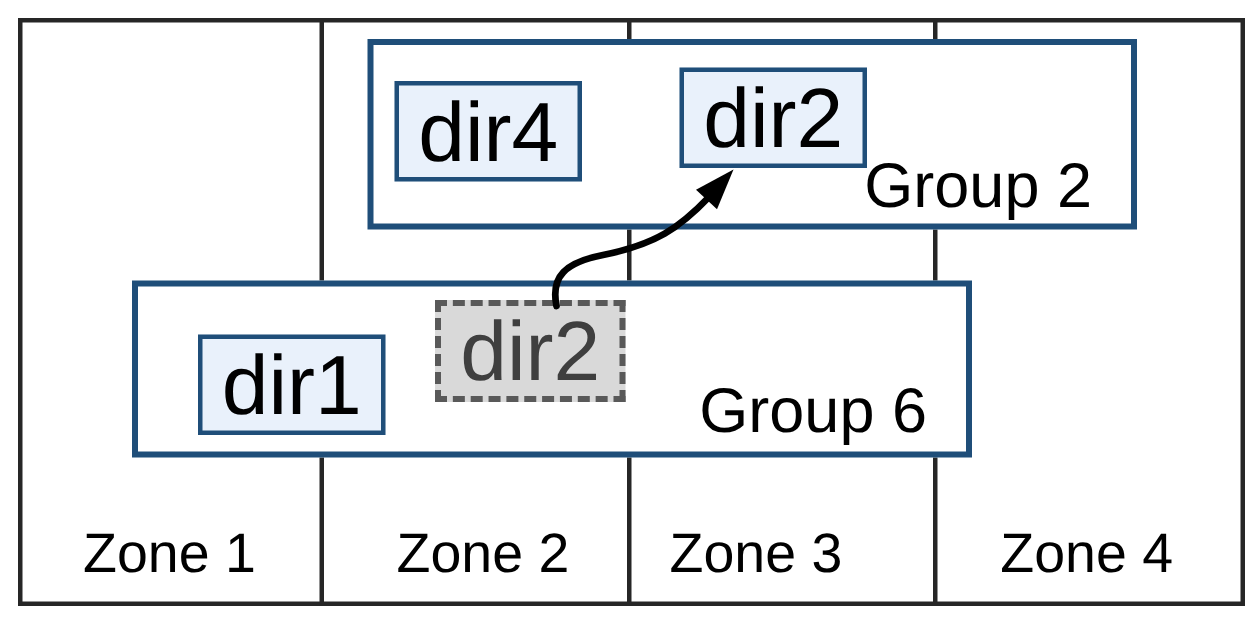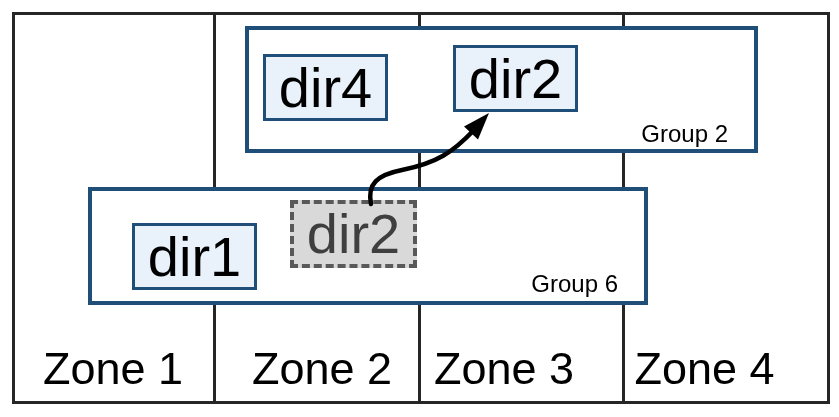--- a/index.html
+++ b/index.html
@@ -30,32 +30,32 @@
   }
   .zone-divider{
     position:absolute;
     top:13px;height:390px;width:3px;
     background:var(--frame-line);
   }
   .zone-label{
     position:absolute;
     top:348px;height:40px;
     display:flex;align-items:center;justify-content:center;
-    font-size:45px;line-height:1;
+    font-size:37px;line-height:1;
     color:var(--text-color);
   }
   .group{
     position:absolute;
     border:4px solid var(--group-border);
     background:#ffffff;
     box-sizing:border-box;
   }
   .group-label{
     position:absolute;
-    font-size:24px;line-height:1.1;
+    font-size:42px;line-height:1.1;
     color:var(--text-color);
     white-space:nowrap;
   }
   .dir{
     position:absolute;
     box-sizing:border-box;
     width:125px;height:67px;
     background:var(--dir-fill);
     border:3px solid var(--dir-border);
     display:flex;align-items:center;justify-content:center;
@@ -80,21 +80,21 @@
 
   <div class="outer-frame"></div>
 
   <div class="zone-divider" style="left:213px"></div>
   <div class="zone-divider" style="left:418px"></div>
   <div class="zone-divider" style="left:622px"></div>
 
   <div class="zone-label" style="left:13px;width:200px">Zone 1</div>
   <div class="zone-label" style="left:216px;width:212px">Zone 2</div>
   <div class="zone-label" style="left:421px;width:166px">Zone 3</div>
-  <div class="zone-label" style="left:603px;width:203px">Zone 4</div>
+  <div class="zone-label" style="left:623px;width:203px">Zone 4</div>
 
   <div class="group" style="left:245px;top:26px;width:513px;height:127px">
     <div class="dir" style="left:14px;top:24px">
       <span>dir4</span>
     </div>
     <div class="dir" style="left:204px;top:15px">
       <span>dir2</span>
     </div>
     <div class="group-label" style="right:26px;bottom:2px">Group 2</div>
   </div>

